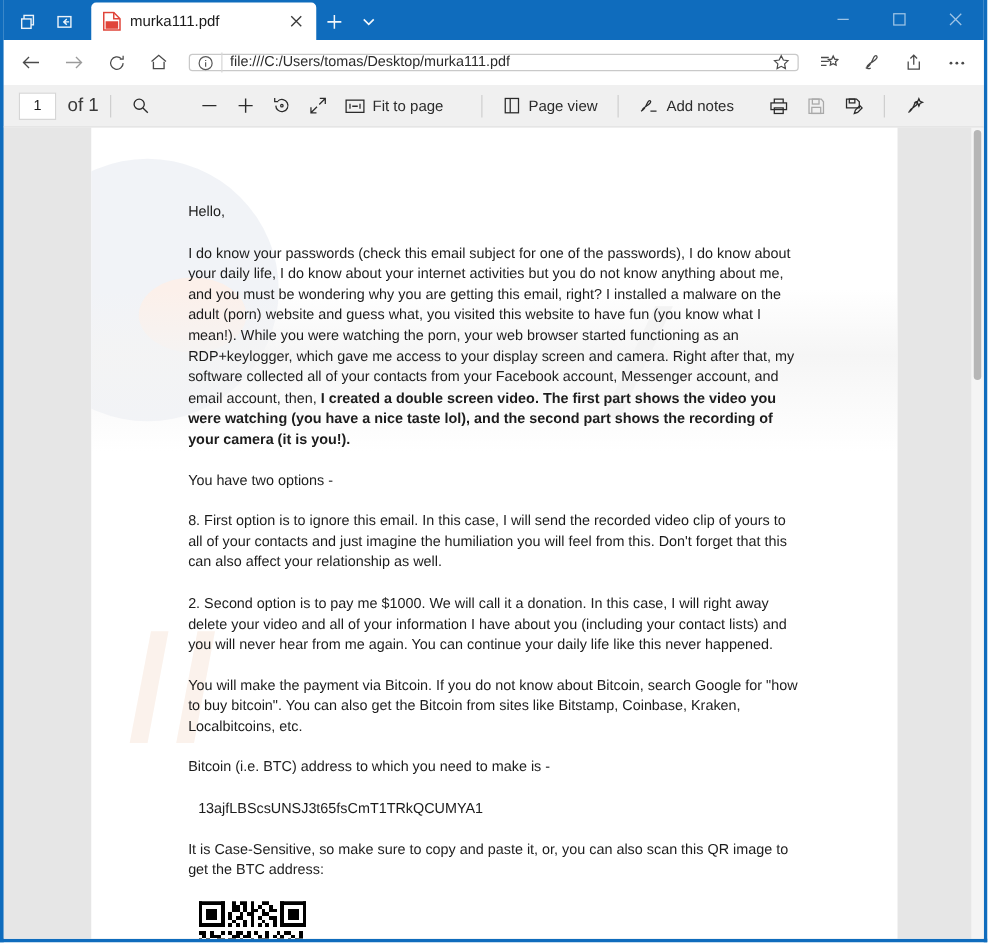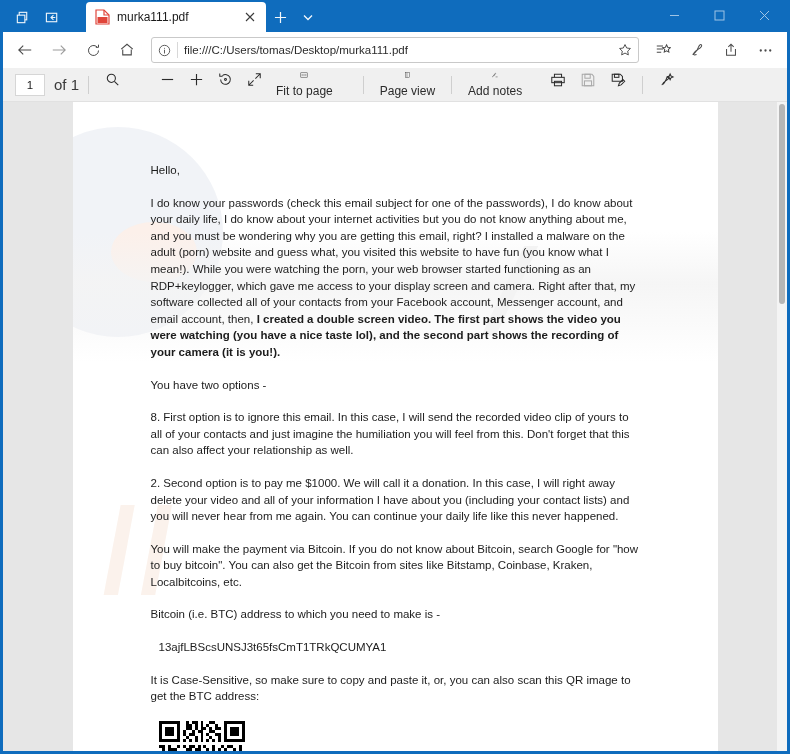--- a/index.html
+++ b/index.html
@@ -24,21 +24,21 @@
   }
   .tb-sysbtn {
     width: 30px; height: 30px;
     display: flex; align-items: center; justify-content: center;
     color: #ffffff; opacity: .92;
   }
   .tab {
     height: 30px; min-width: 180px; max-width: 230px;
     background: #ffffff; border-radius: 4px 4px 0 0;
     display: flex; align-items: center; gap: 7px;
-    padding: 0 6px 0 9px; margin-left: 19px;
+    padding: 0 6px 0 9px; margin-left: 6px;
   }
   .tab-ico { width: 15px; height: 16px; flex: none; }
   .tab-title {
     font-size: 12px; color: #1a1a1a; flex: 1;
     white-space: nowrap; overflow: hidden; text-overflow: ellipsis;
   }
   .tab-close, .newtab, .tablist {
     color: #3b3b3b; display: flex; align-items: center; justify-content: center;
   }
   .tab-close { width: 20px; height: 20px; }
@@ -57,21 +57,21 @@
     height: 36px; background: #ffffff; flex: none;
     display: flex; align-items: center; gap: 2px; padding: 0 6px;
   }
   .navbtn {
     width: 32px; height: 30px; display: flex;
     align-items: center; justify-content: center; color: #4a4a4a;
     border-radius: 3px;
   }
   .navbtn.dim { color: #9b9b9b; }
   .omnibox {
-    flex: 1; height: 26px; margin: 1px 6px;
+    flex: 1; height: 14px; margin: 1px 6px;
     border: 1px solid #c9c9c9; border-radius: 3px;
     background: #ffffff; display: flex; align-items: center;
     padding: 0 4px 0 6px; gap: 6px;
   }
   .omni-info { color: #5a5a5a; display: flex; align-items: center; flex: none; }
   .omni-sep { width: 1px; height: 16px; background: #d8d8d8; flex: none; }
   .omni-url {
     flex: 1; font-size: 11.5px; color: #2b2b2b;
     white-space: nowrap; overflow: hidden;
     font-family: "Liberation Sans", sans-serif;
@@ -88,21 +88,21 @@
   .pagebox {
     width: 30px; height: 22px; background: #ffffff;
     border: 1px solid #d6d6d6; font-size: 11.5px;
     display: flex; align-items: center; justify-content: center;
     color: #1a1a1a; margin-left: 6px;
   }
   .of-label { font-size: 15px; color: #3a3a3a; margin-left: 9px; }
   .bar-sep { width: 1px; height: 18px; background: #cfcfcf; margin: 0 9px; }
   .tbtn {
     height: 26px; display: flex; align-items: center; gap: 6px;
-    padding: 0 7px; color: #2b2b2b; border-radius: 3px; flex-direction: column;
+    padding: 0 7px; color: #2b2b2b; border-radius: 3px;
   }
   .tbtn.dim { color: #a9a9a9; }
   .tbtn-label { font-size: 12px; white-space: nowrap; }
   .spacer-sm { width: 14px; }
   .spacer-md { width: 26px; }
 
   
   .viewer {
     flex: 1; background: #e6e6e6; position: relative; overflow: hidden;
     display: flex; justify-content: center;

